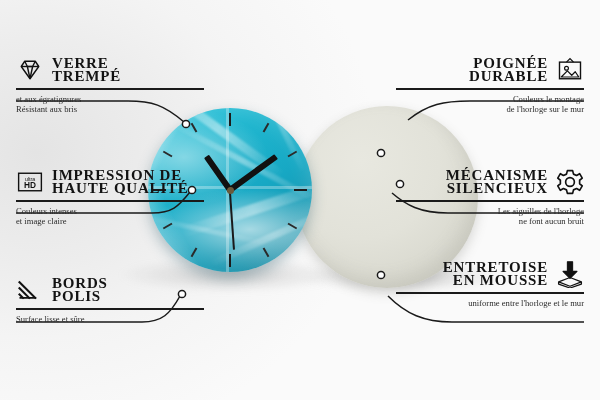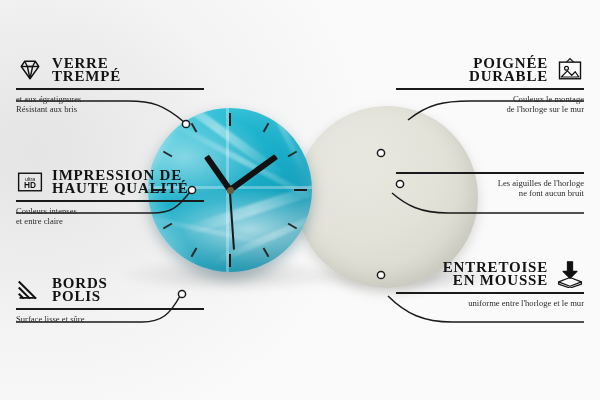--- a/index.html
+++ b/index.html
@@ -167,21 +167,21 @@
         <text x="16" y="14.5" text-anchor="middle" font-family="Liberation Sans, sans-serif" font-size="6" fill="#111">ultra</text>
         <text x="16" y="23" text-anchor="middle" font-family="Liberation Sans, sans-serif" font-size="9.5" font-weight="bold" fill="#111">HD</text>
       </svg>
       <div>
         <div class="title">IMPRESSION DE</div>
         <div class="title">HAUTE QUALITÉ</div>
       </div>
     </div>
     <div class="rule"></div>
     <div class="desc">Couleurs intenses</div>
-    <div class="desc">et entre claire</div>
+    <div class="desc">et image claire</div>
   </div>
 
   <div class="callout left" id="c-bords">
     <div class="head">
       <svg class="ico" viewBox="0 0 32 32">
         <g stroke="#111" stroke-width="2.4" stroke-linecap="square">
           <path d="M4 7 L22 25"></path>
             <path d="M4 14 L15 25"></path>
             <path d="M4 21 L8 25"></path>
         </g>
@@ -208,20 +208,32 @@
         <div class="title">POIGNÉE</div>
         <div class="title">DURABLE</div>
       </div>
     </div>
     <div class="rule"></div>
     <div class="desc">Couleurs le montage</div>
     <div class="desc">de l'horloge sur le mur</div>
   </div>
 
   <div class="callout right" id="c-mecanisme">
+    <div class="head">
+      <svg class="ico" viewBox="0 0 32 32">
+        <g fill="none" stroke="#111" stroke-width="1.9" stroke-linejoin="round">
+          <path d="M13 3 H19 L20 7 L23.5 8.5 L27 6.5 L30 11.5 L27 14 V18 L30 20.5 L27 25.5 L23.5 23.5 L20 25 L19 29 H13 L12 25 L8.5 23.5 L5 25.5 L2 20.5 L5 18 V14 L2 11.5 L5 6.5 L8.5 8.5 L12 7 Z"></path>
+          <circle cx="16" cy="16" r="5"></circle>
+        </g>
+      </svg>
+      <div>
+        <div class="title">MÉCANISME</div>
+        <div class="title">SILENCIEUX</div>
+      </div>
+    </div>
     <div class="rule"></div>
     <div class="desc">Les aiguilles de l'horloge</div>
     <div class="desc">ne font aucun bruit</div>
   </div>
 
   <div class="callout right" id="c-entretoise">
     <div class="head">
       <svg class="ico" viewBox="0 0 32 32">
         <path d="M13 2 H19 V13 H24 L16 21 L8 13 H13 Z" fill="#111" stroke="#111" stroke-width="1.2" stroke-linejoin="round"></path>
         <path d="M16 20 L29 25 L16 30 L3 25 Z" fill="none" stroke="#111" stroke-width="1.5" stroke-linejoin="round"></path>

